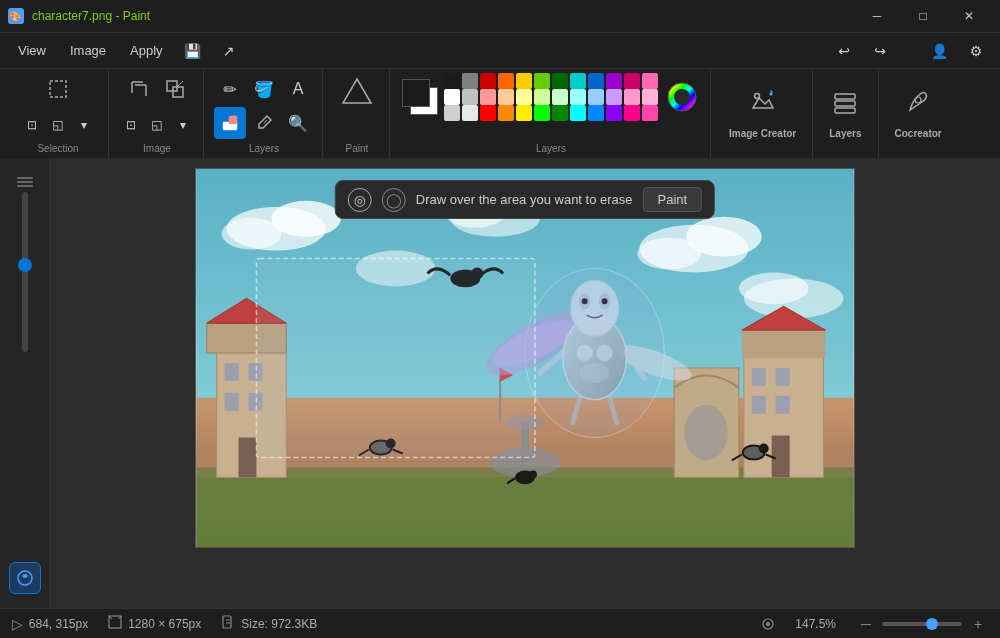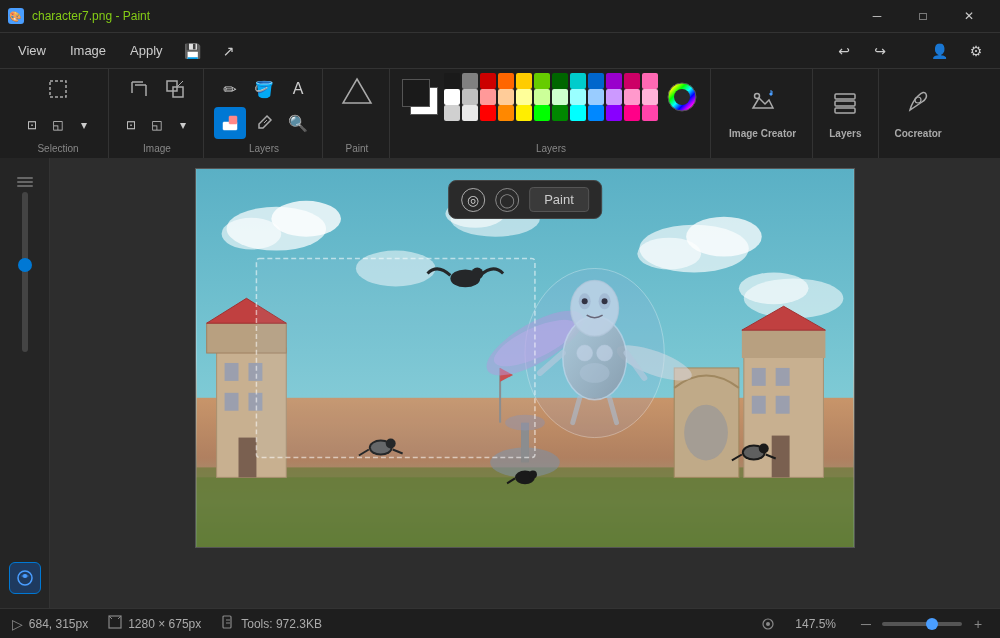--- a/index.html
+++ b/index.html
@@ -745,20 +745,21 @@
       </svg>
     </div>
   </div>
 
   <div class="canvas-viewport">
     <div class="canvas-wrapper">
 
       <div class="erase-banner">
         <div class="erase-banner-icon active">◎</div>
         <div class="erase-banner-icon">◯</div>
+        <span class="erase-banner-text">Draw over the area you want to erase</span>
         <button class="erase-banner-apply">Paint</button>
       </div>
 
       <div class="painting-canvas">
         <svg class="scene-svg" viewBox="0 0 660 380" xmlns="http://www.w3.org/2000/svg">
 
           <defs>
             <linearGradient id="skyGrad" x1="0" y1="0" x2="0" y2="1">
               <stop offset="0%" stop-color="#5ab0c5"></stop>
               <stop offset="60%" stop-color="#7ecad5"></stop>
@@ -916,21 +917,21 @@
     <span>1280 × 675px</span>
   </div>
   <div class="status-item">
     <span class="status-icon">
       <svg width="14" height="14" viewBox="0 0 14 14">
         <rect x="2" y="1" width="8" height="12" rx="1" fill="none" stroke="#888" stroke-width="1.2"></rect>
         <line x1="5" y1="5" x2="9" y2="5" stroke="#888" stroke-width="1"></line>
         <line x1="5" y1="8" x2="9" y2="8" stroke="#888" stroke-width="1"></line>
       </svg>
     </span>
-    <span>Tools: 972.3KB</span>
+    <span>Size: 972.3KB</span>
   </div>
   <div class="status-sep"></div>
   <div class="status-item">
     <svg width="14" height="14" viewBox="0 0 14 14">
       <circle cx="7" cy="7" r="5" fill="none" stroke="#888" stroke-width="1.2"></circle>
       <circle cx="7" cy="7" r="2" fill="#888"></circle>
     </svg>
   </div>
   <div class="status-item">
     <span>147.5%</span>

